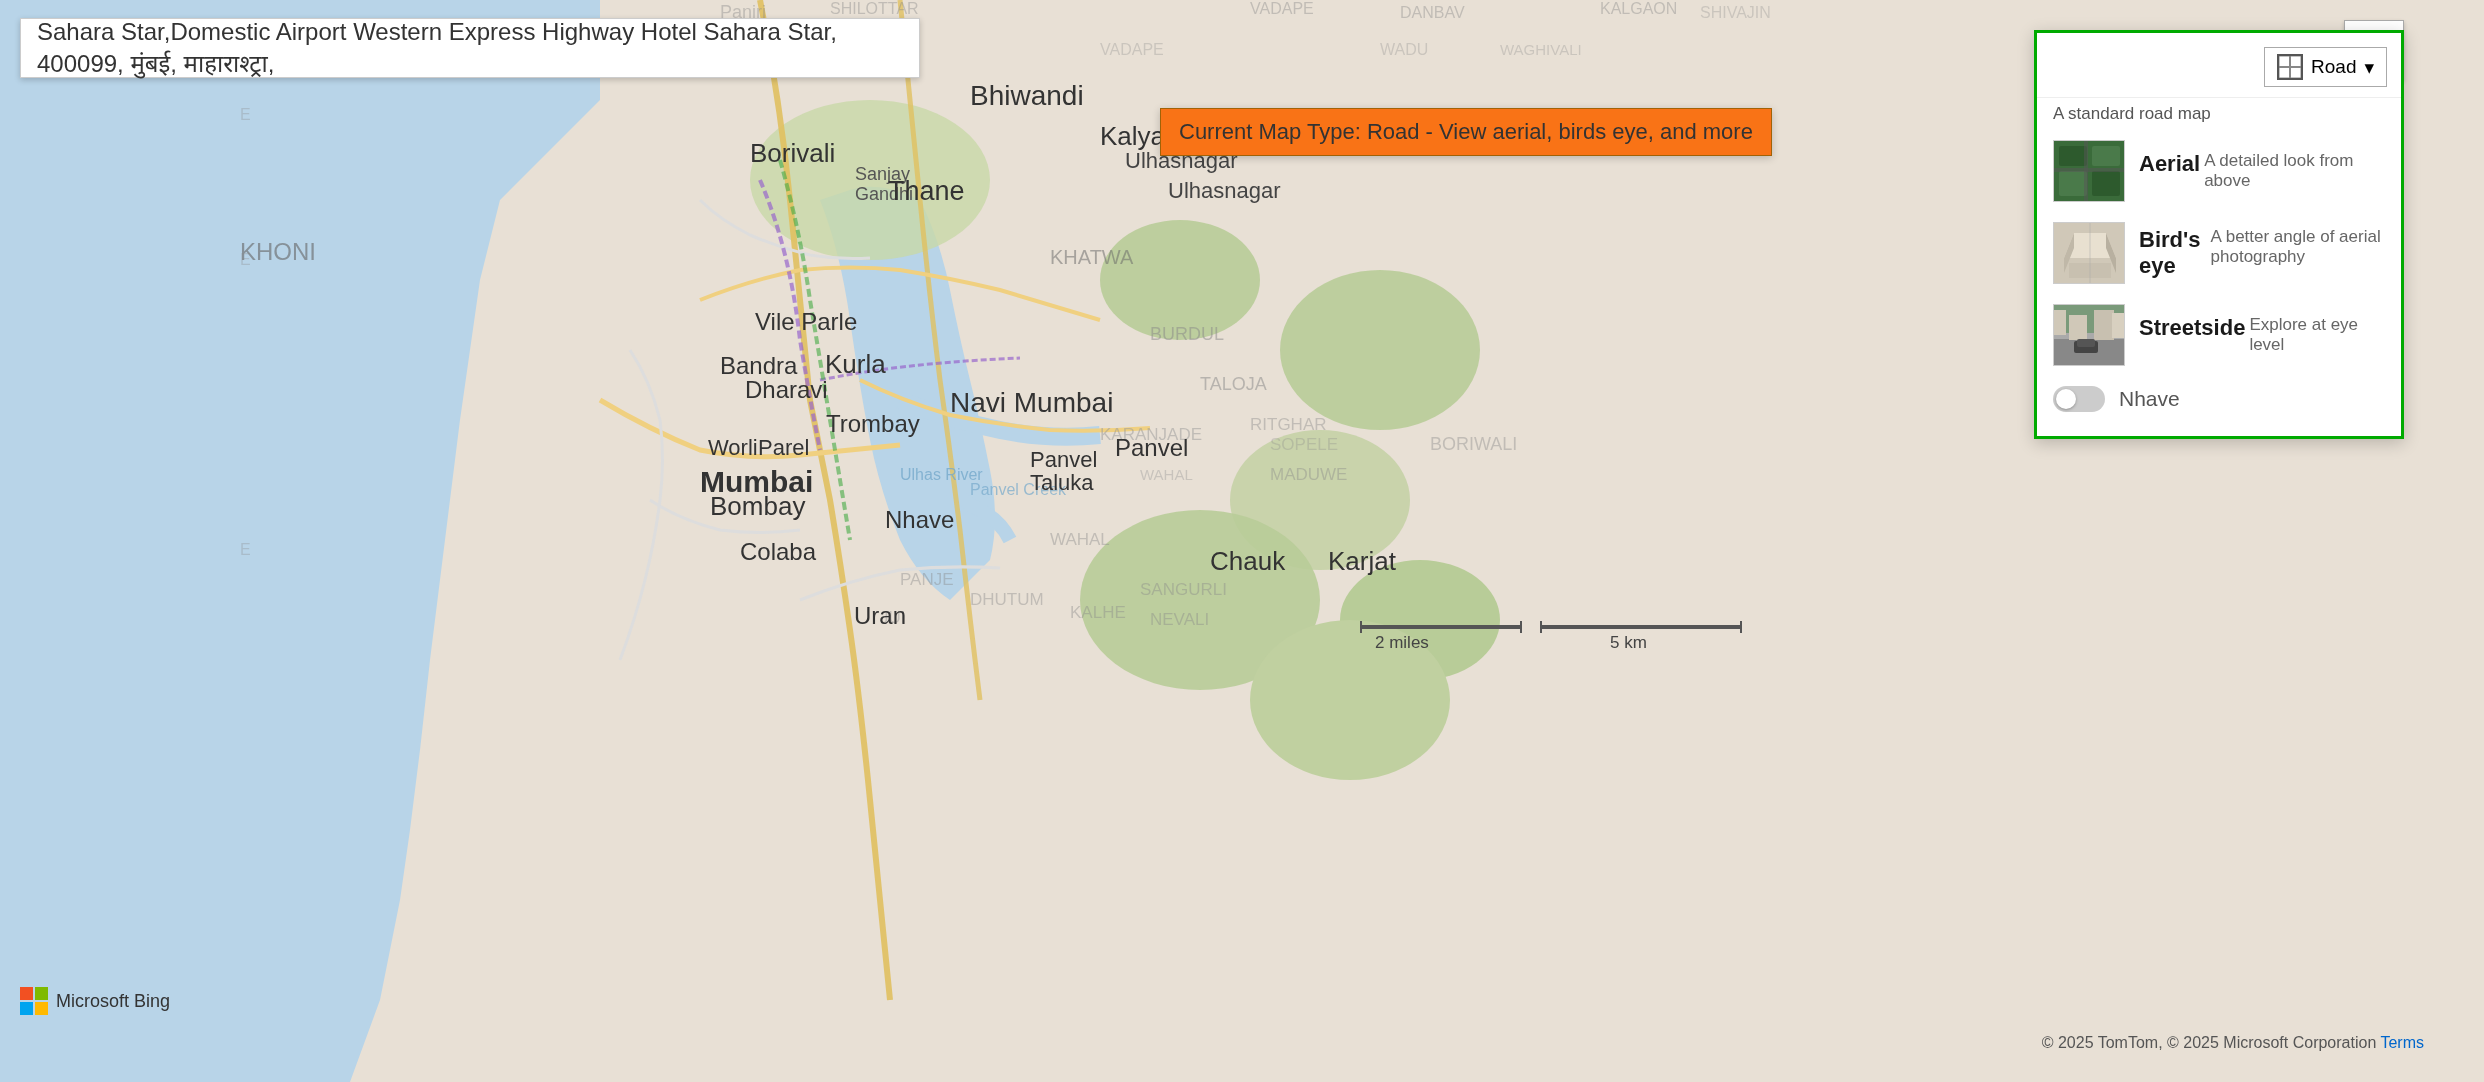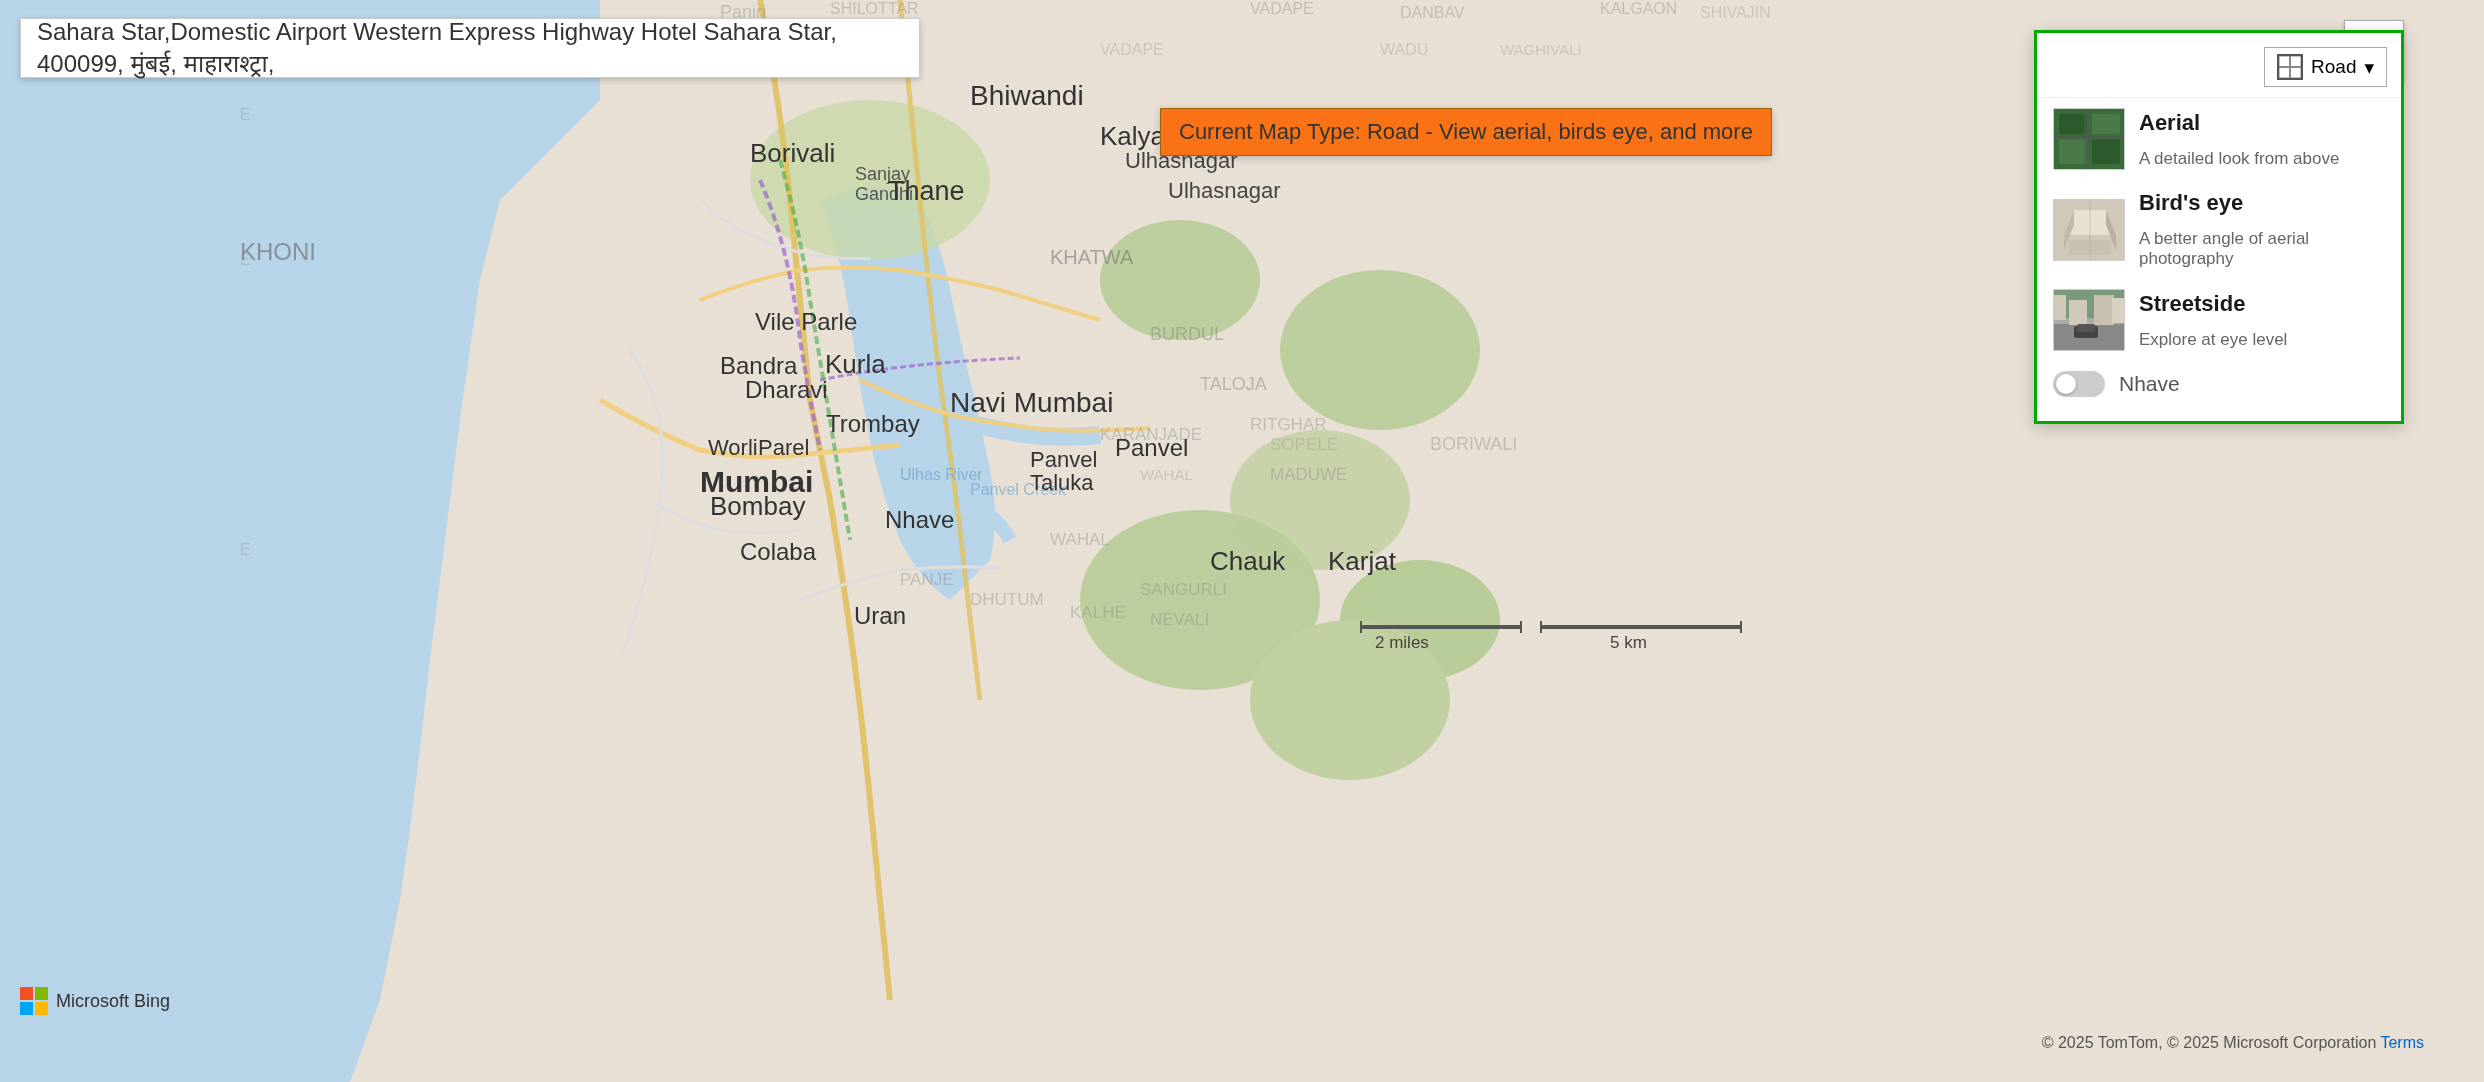--- a/index.html
+++ b/index.html
@@ -113,22 +113,22 @@
     .map-option .thumb {
       width: 72px;
       height: 62px;
       flex-shrink: 0;
       overflow: hidden;
       border: 1px solid #ccc;
     }
 
     .map-option .option-text {
       display: flex;
-      flex-direction: column;
-      gap: 13px;
+      flex-direction: row;
+      gap: 4px;
     }
 
     .map-option .option-title {
       font-size: 22px;
       font-weight: 600;
       color: #1a1a1a;
     }
 
     .map-option .option-desc {
       font-size: 17px;
@@ -364,20 +364,23 @@
             <rect width="22" height="22" fill="white" stroke="#888" stroke-width="1"></rect>
             <line x1="11" y1="0" x2="11" y2="22" stroke="#888" stroke-width="2"></line>
             <line x1="0" y1="11" x2="22" y2="11" stroke="#888" stroke-width="2"></line>
           </svg>
         </div>
         <span>Road</span>
         <span>▾</span>
       </button>
     </div>
 
+    <div class="road-option">
+      <span>A standard road map</span>
+    </div>
 
     <div class="map-option">
       <div class="thumb">
         
         <svg width="72" height="62" viewBox="0 0 72 62">
           <rect width="72" height="62" fill="#3a6b3a"></rect>
           <rect x="5" y="5" width="28" height="20" fill="#2d5a2d" rx="2"></rect>
           <rect x="38" y="5" width="28" height="20" fill="#4a7a4a" rx="2"></rect>
           <rect x="5" y="30" width="28" height="25" fill="#4a7a4a" rx="2"></rect>
           <rect x="38" y="30" width="28" height="25" fill="#2d5a2d" rx="2"></rect>

